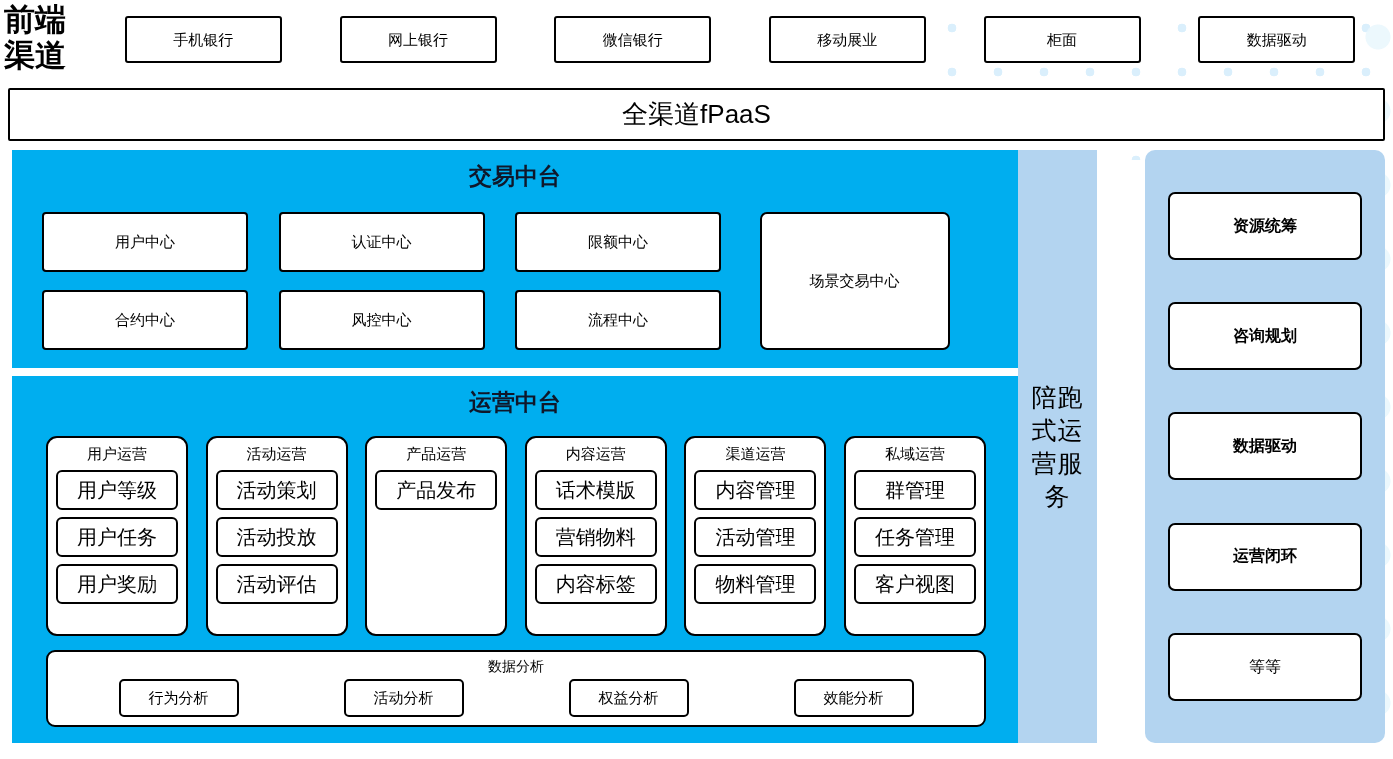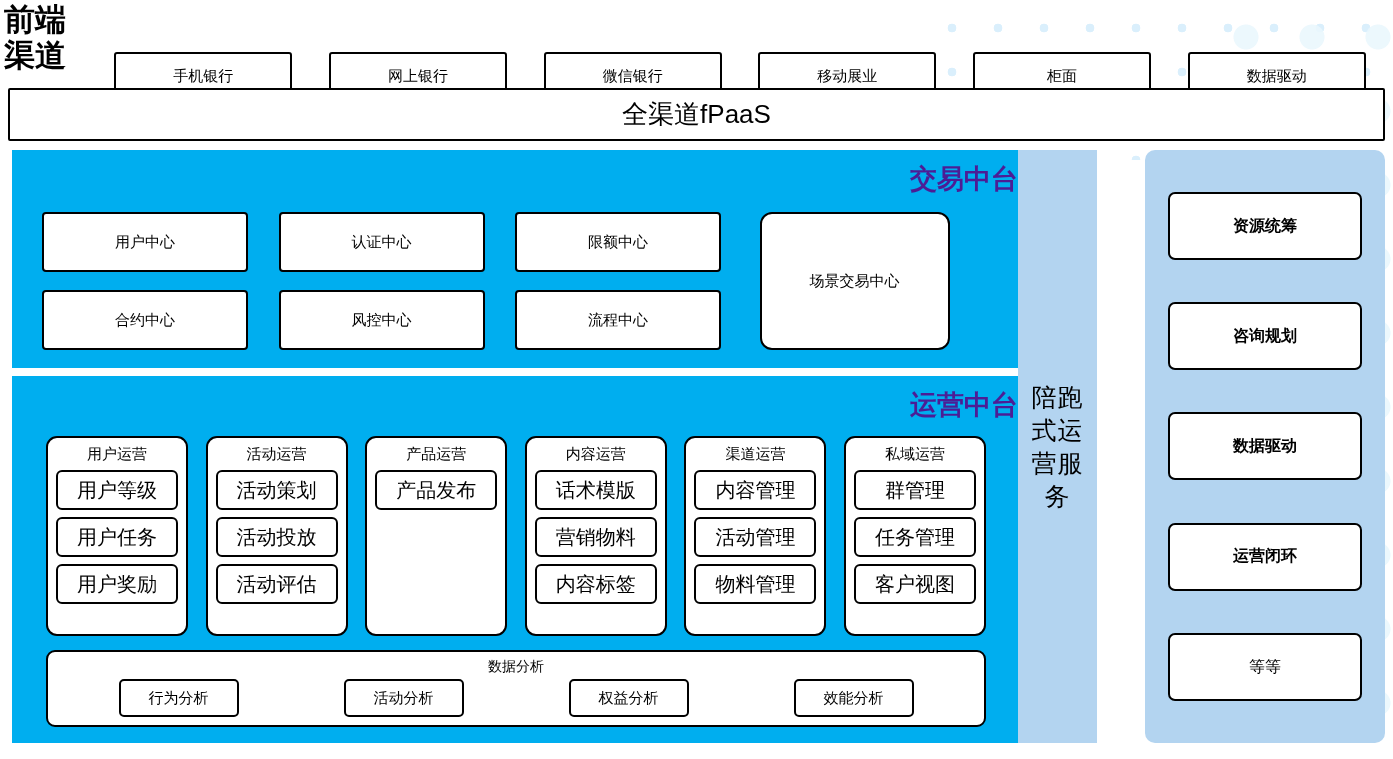--- a/index.html
+++ b/index.html
@@ -88,25 +88,24 @@
     display: flex;
     gap: 0;
     z-index: 3;
   }
   .channel-cell {
     flex: 1 1 0;
     display: flex;
     justify-content: center;
   }
   .channel-box {
-    width: 178px;
+    width: 157px;
     height: 47px;
     border-radius: 3px;
     font-size: 15px;
-    margin-top: 36px;
   }
 
   .fpaas-bar {
     position: absolute;
     left: 8px;
     top: 88px;
     width: 1377px;
     height: 53px;
     border-radius: 2px;
     font-size: 26px;
@@ -116,24 +115,24 @@
   
   .cyan-panel {
     position: absolute;
     background: #00AEEF;
     z-index: 2;
   }
   .panel-title {
     position: absolute;
     left: 0;
     right: 0;
-    text-align: right;
-    font-size: 27px;
+    text-align: center;
+    font-size: 23px;
     font-weight: bold;
-    color: #4c1d95;
+    color: #0f172a;
   }
 
   #trade-panel {
     left: 12px;
     top: 150px;
     width: 1006px;
     height: 218px;
   }
   #trade-panel .panel-title { top: 11px; }
 
@@ -154,21 +153,21 @@
   }
   .trade-box {
     width: 206px;
     height: 60px;
     border-radius: 4px;
     font-size: 15px;
   }
   .trade-wide {
     width: 190px;
     height: 138px;
-    border-radius: 12px;
+    border-radius: 7px;
     font-size: 15px;
     margin-left: 8px;
   }
 
   #ops-panel {
     left: 12px;
     top: 376px;
     width: 1006px;
     height: 367px;
   }

